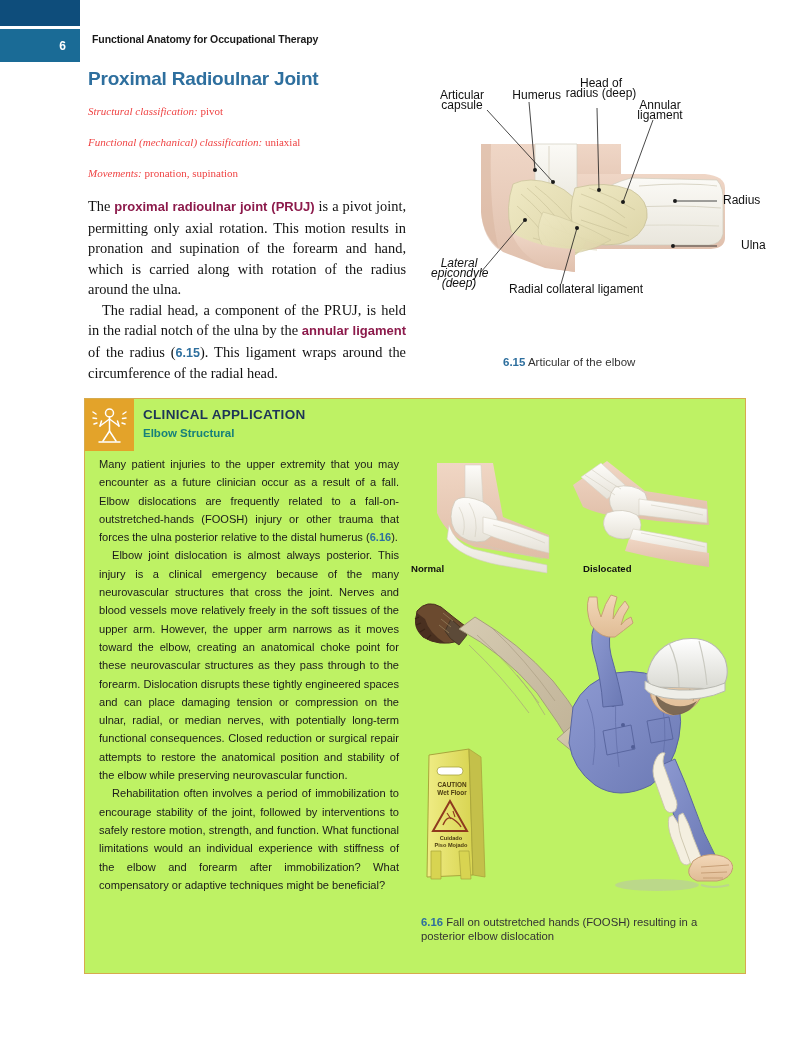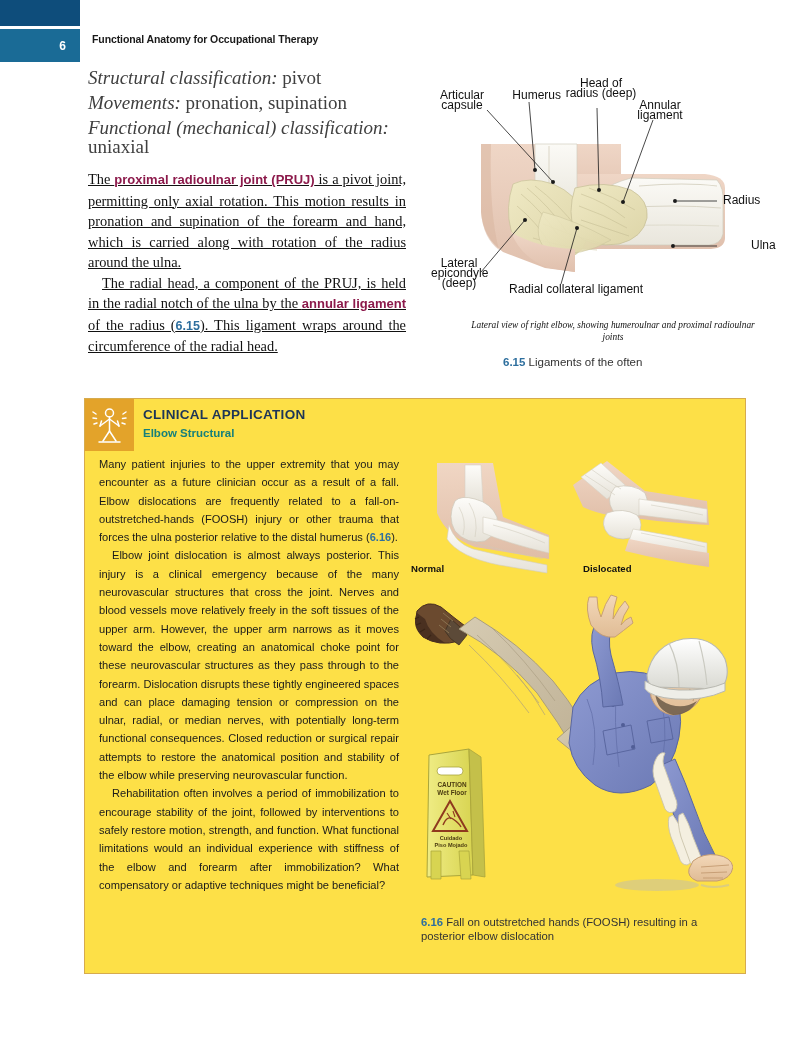--- a/index.html
+++ b/index.html
@@ -36,28 +36,28 @@
   }
 
   
   #left-col { position:absolute; left:88px; top:62px; width:318px; }
   #section-title {
     font-family:"Liberation Sans", sans-serif;
     font-size:19px; font-weight:bold; color:#2e6f9e;
     margin:6px 0 6px 0; letter-spacing:-0.2px;
   }
   .class-line {
-    font-size:19px; color:#404040; line-height:19px; margin:6px 0 1px 0;
+    font-size:11px; color:#ef4444; line-height:19px; margin:12px 0 1px 0;
   }
   .class-line em { font-style:italic; }
 
   #body-copy { margin-top:13px; }
   #body-copy p {
     font-size:14.4px; line-height:20.5px; color:#111111;
-    margin:0; text-align:justify; text-indent:0;text-decoration:underline;
+    margin:0; text-align:justify; text-indent:0;
   }
   #body-copy p + p { text-indent:14px; }
   .kw { color:#8c1a4b; font-weight:bold; font-family:"Liberation Sans", sans-serif; font-size:13px; }
   .figref { color:#2e6f9e; font-weight:bold; font-family:"Liberation Sans", sans-serif; font-size:12.5px; }
 
   
   #fig615 { position:absolute; left:425px; top:62px; width:368px; height:325px; }
   #fig615-art { position:absolute; left:0; top:0; width:368px; height:250px; }
   .lbl {
     position:absolute; font-family:"Liberation Sans", sans-serif;
@@ -70,21 +70,21 @@
   }
   #fig615-cap {
     position:absolute; left:78px; top:294px; width:290px;
     font-family:"Liberation Sans", sans-serif; font-size:11.5px; color:#333;
   }
   #fig615-cap .num { color:#2e6f9e; font-weight:bold; }
 
   
   #clinical-box {
     position:absolute; left:84px; top:398px; width:662px; height:576px;
-    border:1.6px solid #d6ab4e; background:#fde047;
+    border:1.6px solid #d6ab4e; background:#bef264;
   }
   #ca-icon {
     position:absolute; left:0px; top:0px; width:49px; height:52px;
     background:#e3a32a;
   }
   #ca-title {
     position:absolute; left:58px; top:8px;
     font-family:"Liberation Sans", sans-serif;
     font-size:13.5px; font-weight:bold; color:#1d3557; letter-spacing:0.3px;
   }
@@ -131,29 +131,30 @@
 
 <div id="header-band">
   <div id="header-bar-top"></div>
   <div id="header-bar-page"></div>
   <div id="page-number">6</div>
   <div id="running-title">Functional Anatomy for Occupational Therapy</div>
 </div>
 
 <div id="left-col">
 
+  <div id="section-title">Proximal Radioulnar Joint</div>
 
   <div class="class-line">
     <em>Structural classification:</em><span> pivot</span>
   </div>
   <div class="class-line">
+    <em>Functional (mechanical) classification:</em><span> uniaxial</span>
+  </div>
+  <div class="class-line">
     <em>Movements:</em><span> pronation, supination</span>
-  </div>
-  <div class="class-line">
-    <em>Functional (mechanical) classification:</em><span> uniaxial</span>
   </div>
 
   <div id="body-copy">
     <p><span>The </span><span class="kw">proximal radioulnar joint (PRUJ)</span><span> is a pivot joint, permitting only axial rotation. This motion results in pronation and supination of the forearm and hand, which is carried along with rotation of the radius around the ulna.</span></p>
     <p><span>The radial head, a component of the PRUJ, is held in the radial notch of the ulna by the </span><span class="kw">annular ligament</span><span> of the radius (</span><span class="figref">6.15</span><span>). This ligament wraps around the circumference of the radial head.</span></p>
   </div>
 </div>
 
 <div id="fig615">
 
@@ -234,31 +235,30 @@
   </svg>
 
   <div class="lbl" style="left:8px;  top:28px;  width:58px; text-align:center;">Articular
 capsule</div>
   <div class="lbl" style="left:74px; top:28px;  width:62px; text-align:right;">Humerus</div>
   <div class="lbl" style="left:140px;top:16px;  width:72px; text-align:center;">Head of
 radius (deep)</div>
   <div class="lbl" style="left:204px;top:38px;  width:62px; text-align:center;">Annular
 ligament</div>
   <div class="lbl" style="left:298px;top:133px; width:50px;">Radius</div>
-  <div class="lbl" style="left:314px;top:178px; width:50px;padding-left:12px;">Ulna</div>
-  <div class="lbl" style="left:6px;  top:196px; width:56px; text-align:center;">Lateral
+  <div class="lbl" style="left:304px;top:178px; width:50px;padding-left:12px;">Ulna</div>
+  <div class="lbl" style="left:6px;  top:196px; width:56px; text-align:center;font-style:italic;">Lateral
 epicondyle
 (deep)</div>
   <div class="lbl" style="left:84px; top:222px; width:150px;">Radial collateral ligament</div>
 
-  <div id="fig615-subcap">Lateral view of right elbow, showing humeroulnar and proximal radioulnar joints</div>
 
   <div id="fig615-cap">
     <span class="num">6.15</span>
-    <span>Ligaments of the often</span>
+    <span>Articular of the elbow</span>
   </div>
 </div>
 
 <div id="clinical-box">
 
   <div id="ca-icon">
     <svg viewBox="0 0 49 52" width="49" height="52">
       <g stroke="#ffffff" stroke-width="1.5" fill="none" stroke-linecap="round">
         <circle cx="24.5" cy="14" r="4"></circle>
         <path d="M24.5 18 L24.5 32"></path>

